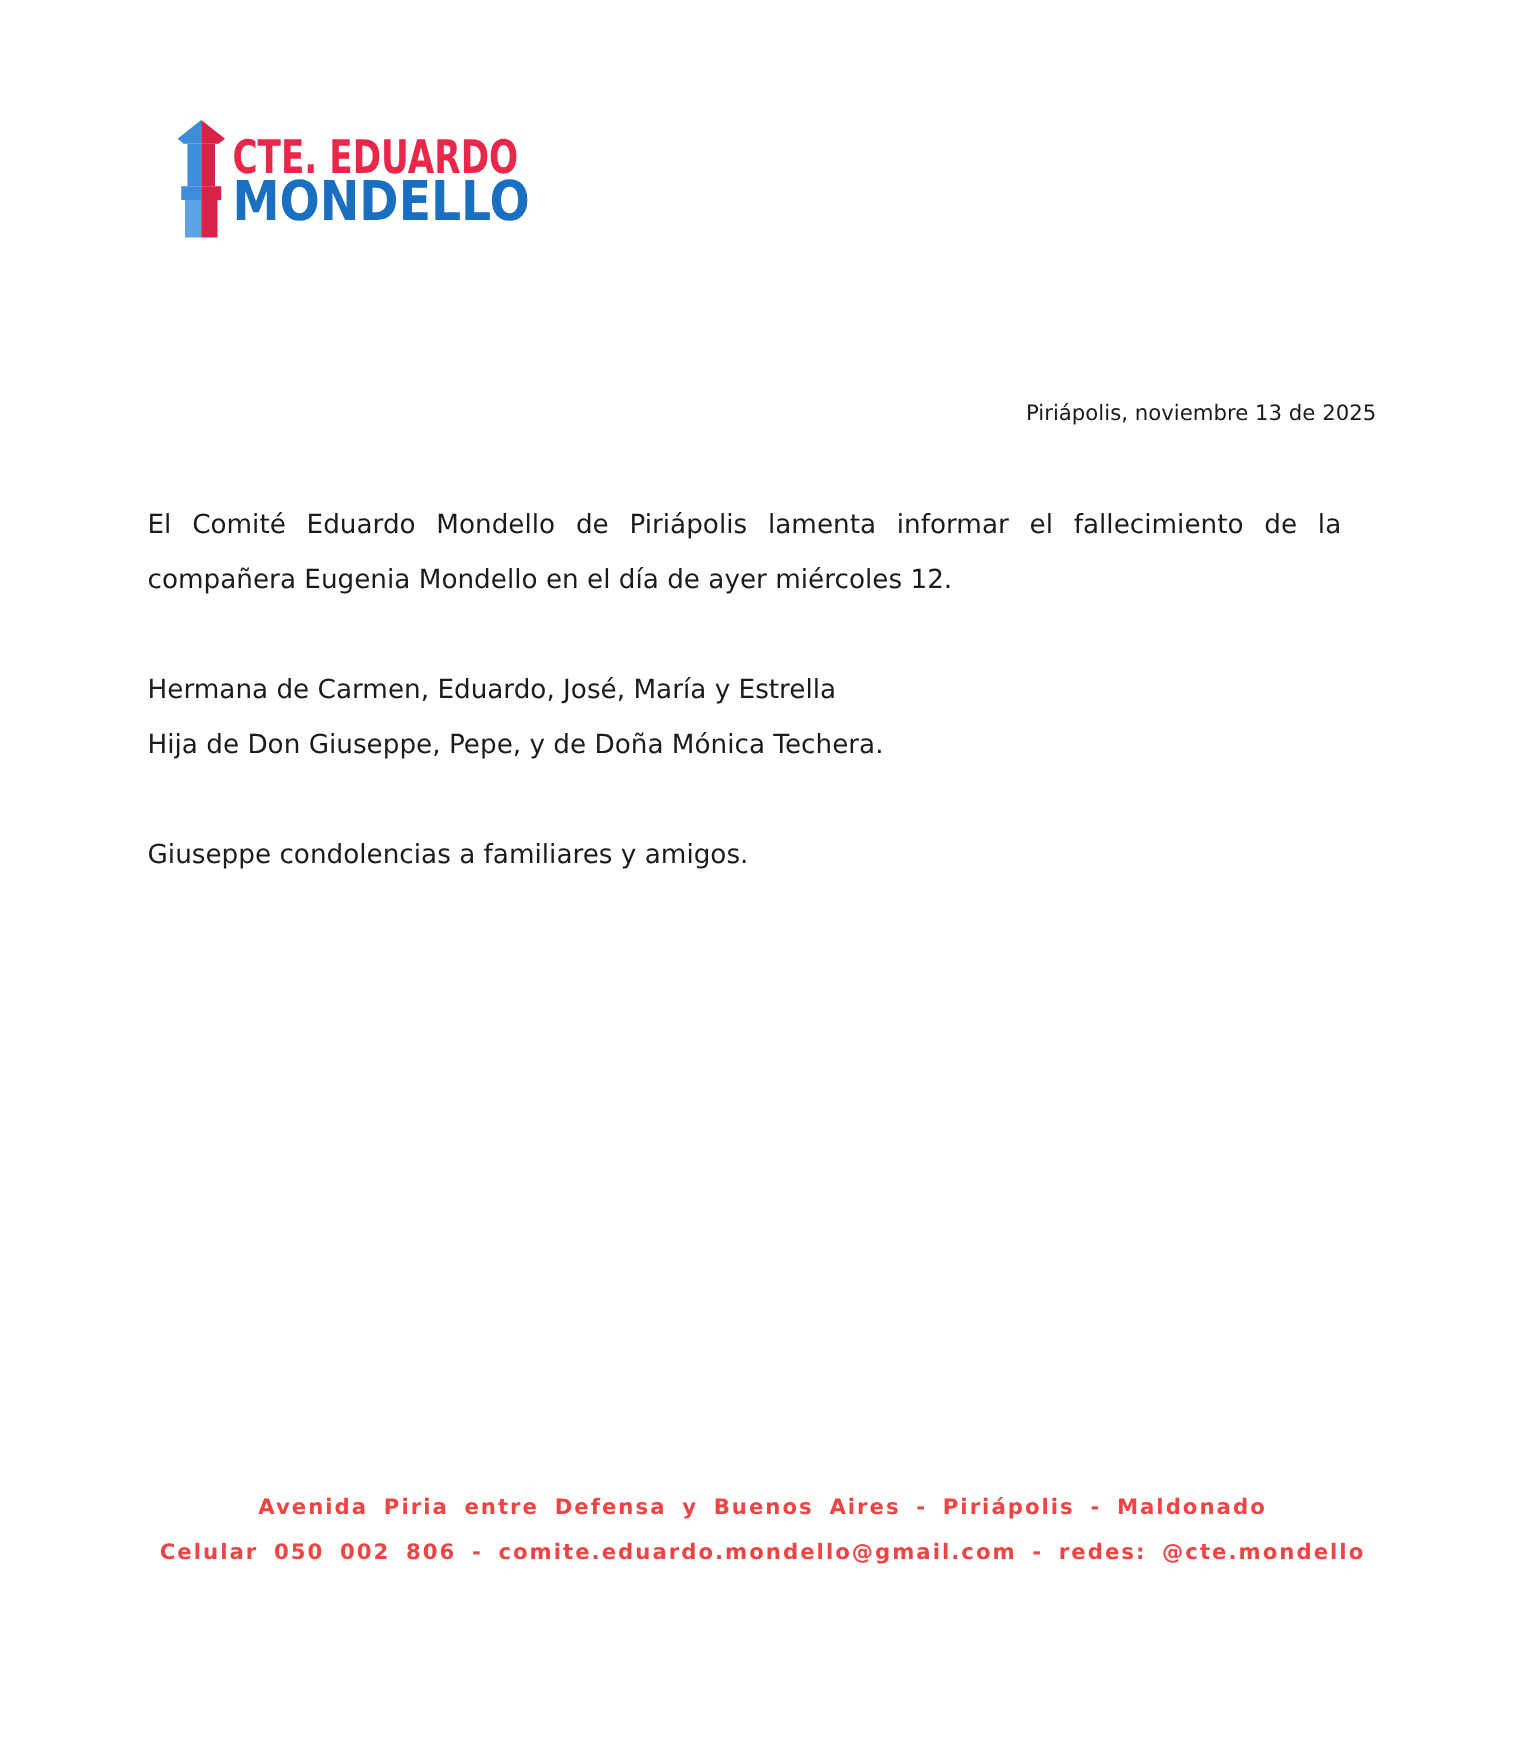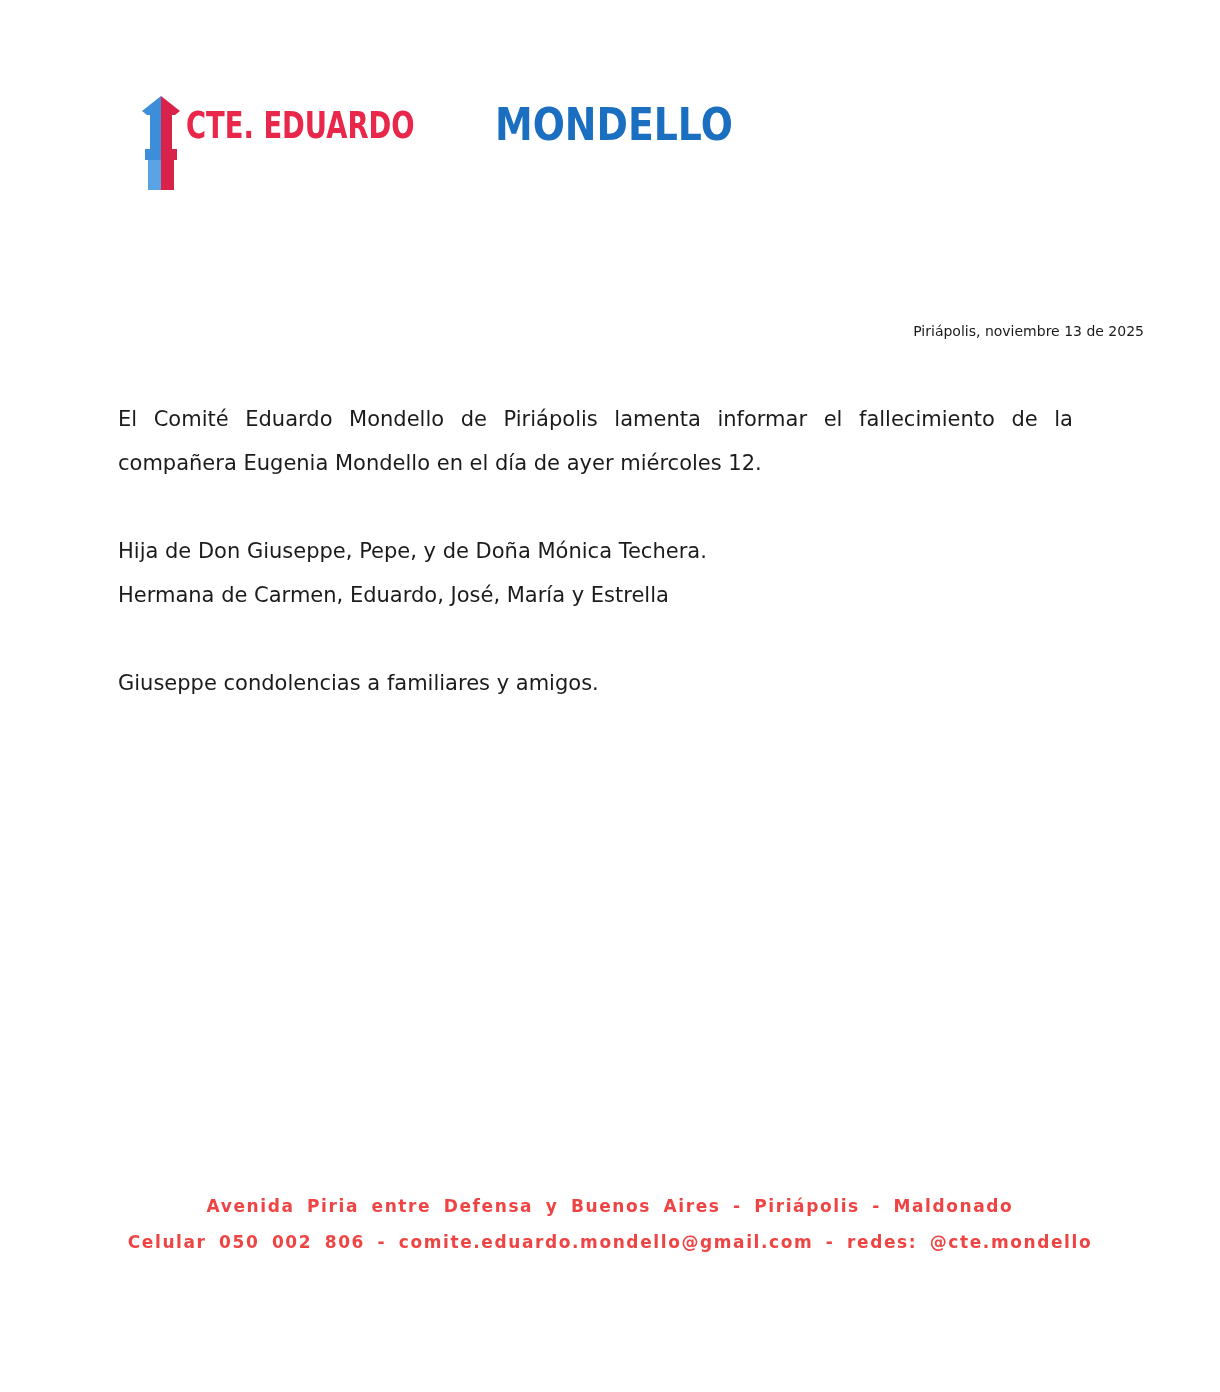--- a/index.html
+++ b/index.html
@@ -17,21 +17,21 @@
   
   .header {
     display: flex;
     justify-content: space-between;
     align-items: flex-start;
     padding: 85px 63px 0 138px;
     height: 112px;
   }
   .brand { display: flex; align-items: flex-start; }
   .tower-icon svg { width: 46px; height: 96px; display: block; margin-top: 10px; }
-  .brand-text { display: flex; flex-direction: row; margin-left: 2px; margin-top: 22px; }
+  .brand-text { display: flex; flex-direction: column; margin-left: 2px; margin-top: 22px; }
   .brand-line1 {
     font-weight: bold;
     font-size: 37px;
     line-height: 1.0;
     letter-spacing: 0px;
     transform: scaleX(0.74);
     transform-origin: left center;
     white-space: nowrap;
   }
   .brand-line2 {
@@ -49,23 +49,23 @@
     font-weight: bold;
     font-size: 14px;
     letter-spacing: 3px;
     margin-top: 4px;
     white-space: nowrap;
   }
 
   
   .dateline {
     margin-top: 112px;
-    padding-right: 76px;
+    padding-right: 119px;
     text-align: right;
-    font-size: 14px;
+    font-size: 17px;
     line-height: 44px;
     white-space: nowrap;
   }
   .content {
     padding: 0 147px 0 118px;
     font-size: 21px;
     line-height: 44px;
   }
   .content p { margin: 0; }
   .justify { text-align: justify; }
@@ -132,22 +132,22 @@
 
   <div class="dateline">Piriápolis, noviembre 13 de 2025</div>
 
   <div class="content">
     <div class="blank"></div>
 
     <p class="justify"><span>El Comité Eduardo Mondello de Piriápolis lamenta informar el fallecimiento de la compañera </span><span class="bold">Eugenia Mondello</span><span> en el día de ayer miércoles 12.</span></p>
 
     <div class="blank"></div>
 
+    <p>Hermana de Carmen, Eduardo, José, María y Estrella</p>
     <p>Hija de Don Giuseppe, Pepe, y de Doña Mónica Techera.</p>
-    <p>Hermana de Carmen, Eduardo, José, María y Estrella</p>
 
     <div class="blank"></div>
 
     <p>Giuseppe condolencias a familiares y amigos.</p>
 
     <div class="blank"></div>
 
   </div>
 
   <div class="footer" style="color: #ef4444;">

